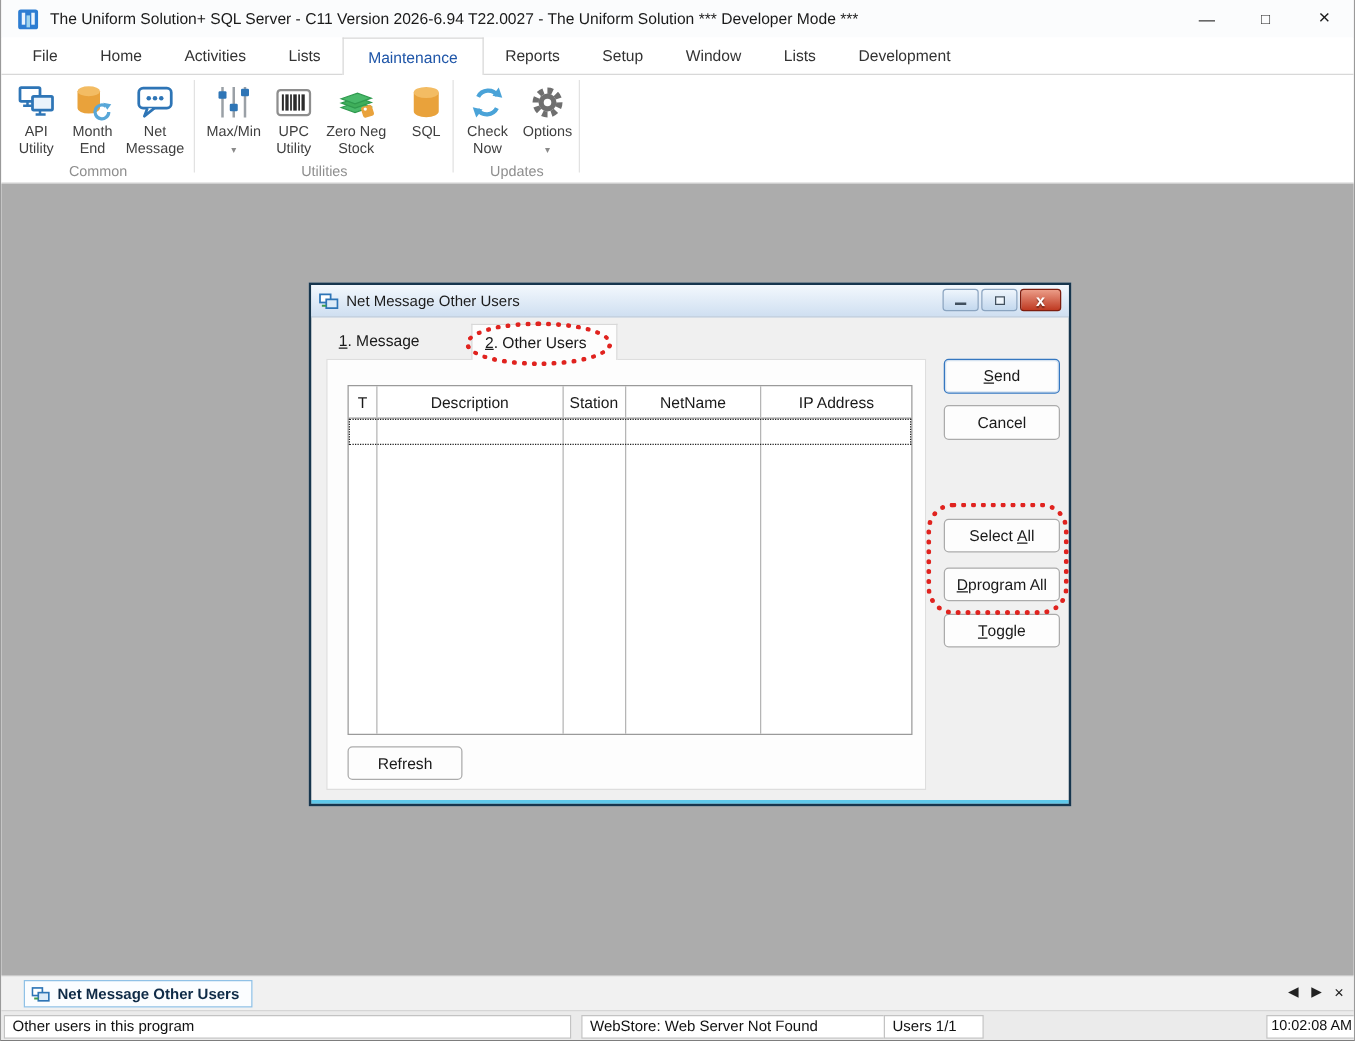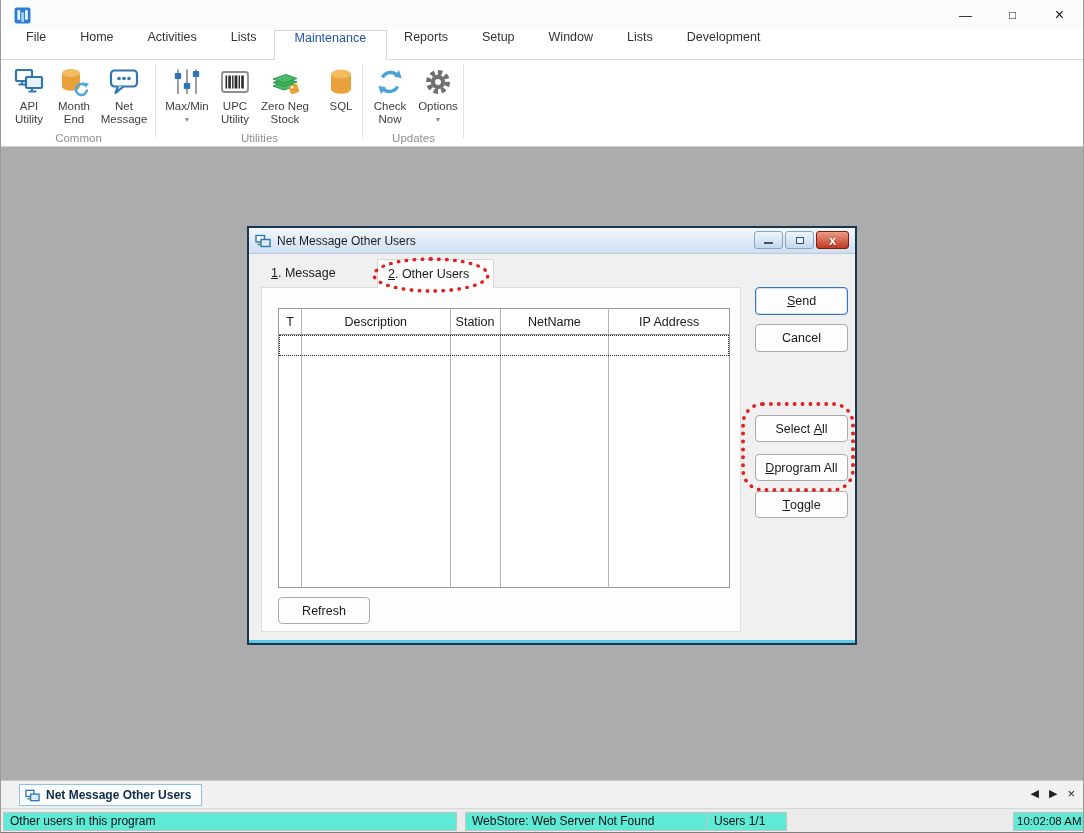--- a/index.html
+++ b/index.html
@@ -11,21 +11,21 @@
   }
   
   .titlebar { position:absolute; left:0; top:0; width:100%; height:30px; background:#fbfcfd; display:flex; align-items:center; }
   .app-logo { width:17px; height:17px; margin:0 9px 0 13px; flex:0 0 auto; }
   .titletext { font-size:12.5px; color:#1a1a1a; white-space:nowrap; }
   .wincontrols { position:absolute; right:0; top:0; height:30px; display:flex; }
   .wcbtn { width:47px; height:30px; display:flex; align-items:center; justify-content:center; font-size:13px; color:#1a1a1a; }
   .wcbtn.max { font-size:12px; }
   
   .menubar { position:absolute; left:0; top:30px; width:100%; height:30px; background:#fff; border-bottom:1px solid #d8d8d8; display:flex; align-items:stretch; padding-left:8px; }
-  .mitem { display:flex; padding:0 17px; font-size:12.5px; color:#333; }
+  .mitem { display:flex; align-items:center; padding:0 17px; font-size:12.5px; color:#333; }
   .mitem.active { color:#1f56a8; background:#fff; border:1px solid #d8d8d8; border-bottom:none; margin-bottom:-1px; z-index:2; padding:0 20px; }
   
   .ribbon { position:absolute; left:0; top:60px; width:100%; height:87px; background:#fff; border-bottom:1px solid #cfcfcf; }
   .rgroup { position:absolute; top:0; height:86px; }
   .rgroup::after { content:''; position:absolute; right:0; top:4px; bottom:8px; width:1px; background:#e2e2e2; }
   .rgroup.g1 { left:0; width:155px; }
   .rgroup.g2 { left:155px; width:207px; }
   .rgroup.g3 { left:362px; width:101px; }
   .rbuttons { display:flex; gap:2px; padding-left:6px; padding-top:4px; }
   .g3 .rbuttons { padding-left:4px; }
@@ -70,39 +70,40 @@
   .anno { position:absolute; border:4px dotted #e0231f; pointer-events:none; }
   .anno.ellipse { left:123px; top:29px; width:118px; height:36px; border-radius:50%; z-index:5; }
   .anno.rect { left:492px; top:174px; width:114px; height:90px; border-radius:22px; z-index:5; }
   
   .mdibar { position:absolute; left:0; top:780px; width:100%; height:28px; background:#f1f1f1; border-top:1px solid #c9c9c9; }
   .mditab { position:absolute; left:18px; top:3px; height:22px; display:inline-flex; align-items:center; gap:6px; border:1px solid #90c1e6; background:#fbfdff; padding:0 10px 0 5px; font-weight:bold; font-size:12px; color:#0f2b47; }
   .mdinav { position:absolute; right:8px; top:5px; display:flex; gap:10px; align-items:center; }
   .mdinav span { font-size:11px; color:#222; }
   
   .statusbar { position:absolute; left:0; top:808px; width:100%; height:25px; background:#ebebeb; border-top:1px solid #d6d6d6; }
-  .spanel { position:absolute; top:3px; height:19px; border:1px solid #c3c3c3; background:#5eead4; font-size:12px; color:#111; line-height:17px; padding:0 6px; white-space:nowrap; overflow:hidden; }
+  .spanel { position:absolute; top:3px; height:19px; border:1px solid #c3c3c3; background:#ffffff; font-size:12px; color:#111; line-height:17px; padding:0 6px; white-space:nowrap; overflow:hidden; }
   .sp0 { left:2px; width:454px; }
   .sp1 { left:464px; width:276px; }
   .sp2 { left:706px; width:80px; }
   .sp3 { left:792px; width:214px; }
   .sp4 { left:1012px; width:93px; font-size:11.5px; padding:0 3px; }
 </style>
 </head>
 <body>
 
 <div class="titlebar">
   <span class="app-logo">
     <svg viewBox="0 0 16 16" width="17" height="17">
         <rect x="0.5" y="0.5" width="15" height="15" rx="2" fill="#2d7dd2"></rect>
         <rect x="3.2" y="3" width="2.6" height="9" fill="#eaf4fd"></rect>
         <rect x="6.8" y="5" width="2.6" height="9" fill="#9fd4ef"></rect>
         <rect x="10.4" y="3" width="2.6" height="9" fill="#eaf4fd"></rect>
       </svg>
   </span>
+  <span class="titletext">The Uniform Solution+ SQL Server - C11 Version 2026-6.94 T22.0027 - The Uniform Solution *** Developer Mode ***</span>
   <div class="wincontrols">
     <div class="wcbtn">
         <span>—</span>
       </div>
     <div class="wcbtn max">
         <span>□</span>
       </div>
     <div class="wcbtn">
         <span style="font-size:16px">×</span>
       </div>

